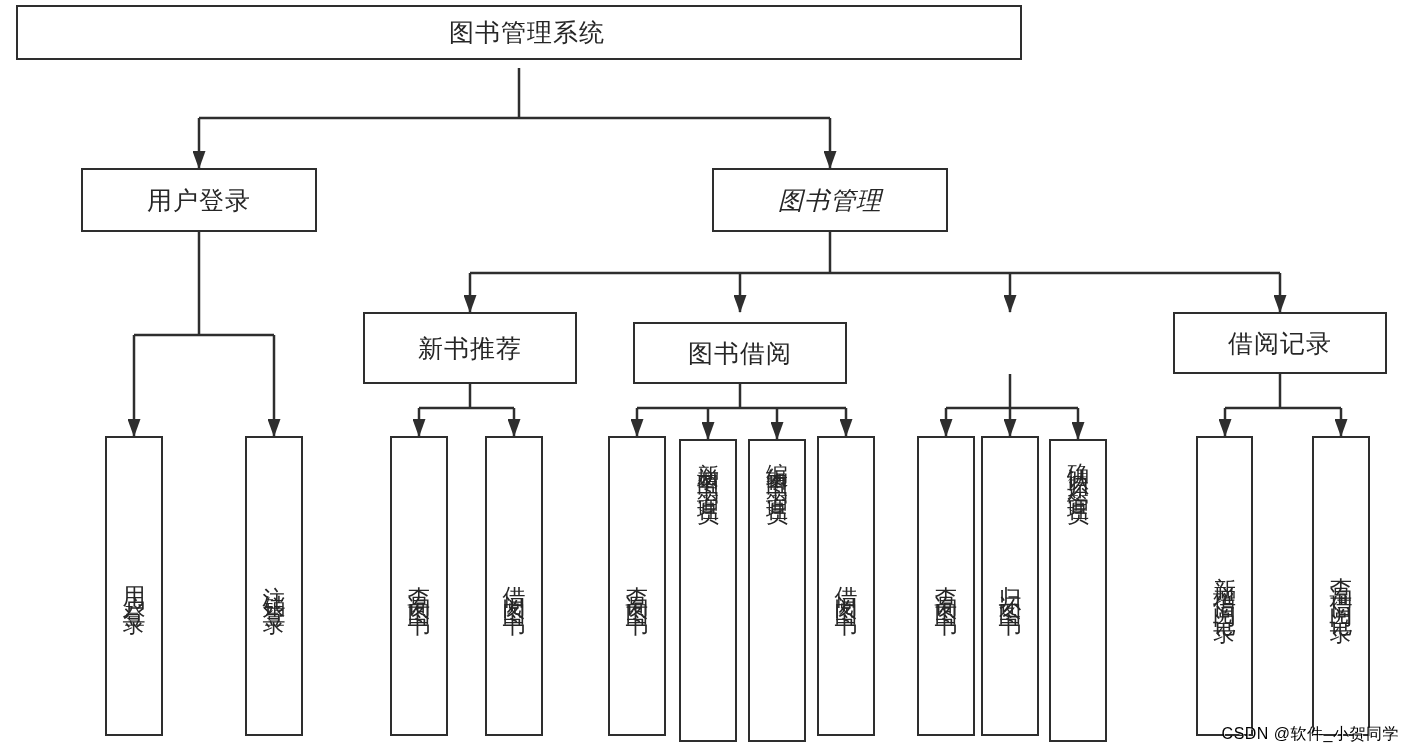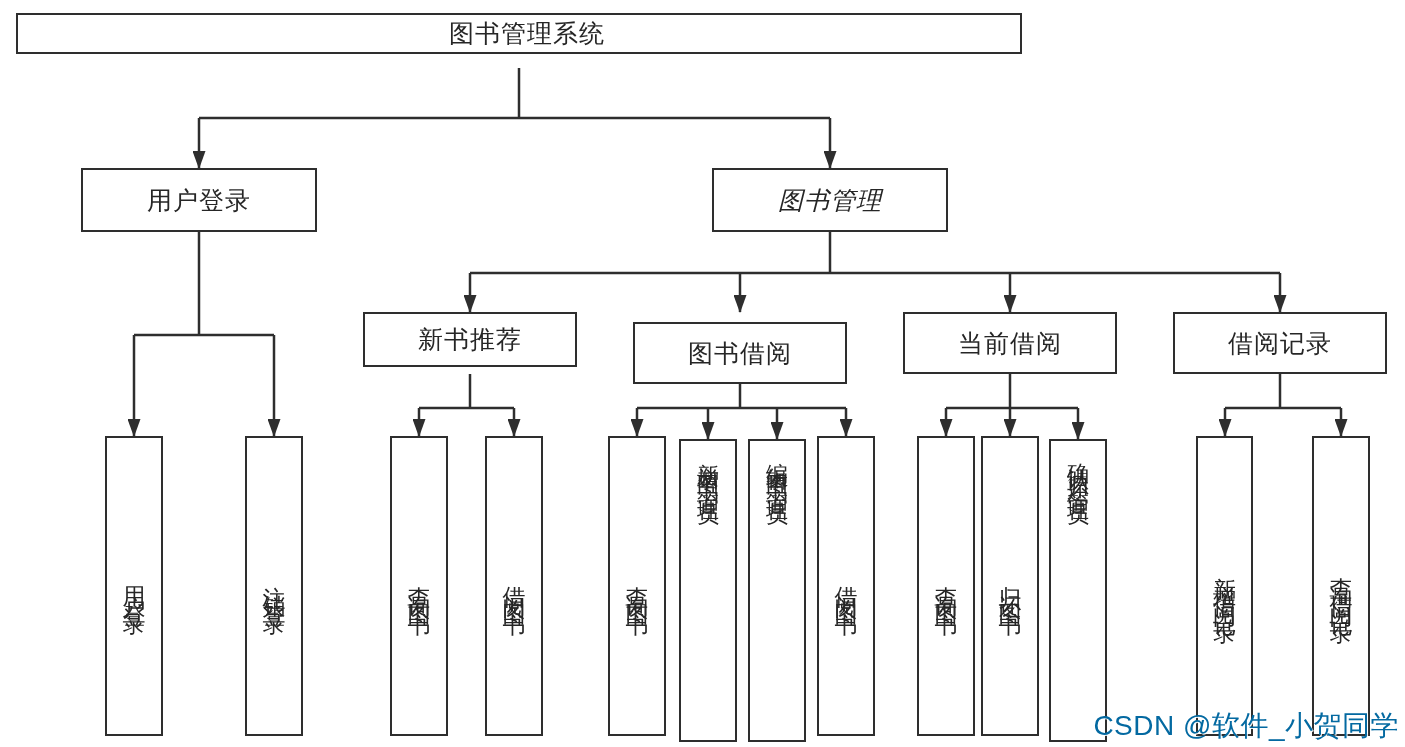--- a/index.html
+++ b/index.html
@@ -33,23 +33,23 @@
   .box-v.long {
     font-size:22px;
     letter-spacing:6px;
     justify-content:flex-start;
     padding-top:4px;
   }
   .watermark {
     position:absolute;
     right:6px; bottom:2px;
     z-index:5;
-    font-size:28px;
+    font-size:16px;
     letter-spacing:0.5px;
-    color:#0369a1;
+    color:#000000;
     text-shadow:1px 1px 0 rgba(255,255,255,0.9);
     white-space:nowrap;
   }
 </style>
 </head>
 <body>
 
 <div class="canvas">
 
   <svg class="edges" width="1405" height="747" viewBox="0 0 1405 747" xmlns="http://www.w3.org/2000/svg">
@@ -95,28 +95,27 @@
       <path d="M1010,408 V436" marker-end="url(#arw)"></path>
       <path d="M1078,408 V439" marker-end="url(#arw)"></path>
 
       <path d="M1280,374 V408"></path>
       <path d="M1225,408 H1341"></path>
       <path d="M1225,408 V436" marker-end="url(#arw)"></path>
       <path d="M1341,408 V436" marker-end="url(#arw)"></path>
     </g>
   </svg>
 
-  <div class="box box-h" style="left:16px; top:13px; width:1006px; height:41px;padding-left:16px;">图书管理系统</div>
+  <div class="box box-h" style="left:16px; top:5px; width:1006px; height:55px;padding-left:16px;">图书管理系统</div>
 
   <div class="box box-h" style="left:81px; top:168px; width:236px; height:64px;">用户登录</div>
   <div class="box box-h" style="left:712px; top:168px; width:236px; height:64px;font-style:italic;">图书管理</div>
 
-  <div class="box box-h" style="left:363px; top:312px; width:214px; height:55px;">新书推荐</div>
+  <div class="box box-h" style="left:363px; top:312px; width:214px; height:72px;">新书推荐</div>
   <div class="box box-h" style="left:633px; top:312px; width:214px; height:62px;margin-top:10px;">图书借阅</div>
-  <div class="box box-h" style="left:903px; top:312px; width:214px; height:62px;">当前借阅</div>
   <div class="box box-h" style="left:1173px; top:312px; width:214px; height:62px;">借阅记录</div>
 
   <div class="box box-v" style="left:105px; top:436px; width:58px; height:300px;">用户登录</div>
   <div class="box box-v" style="left:245px; top:436px; width:58px; height:300px;">注销登录</div>
 
   <div class="box box-v" style="left:390px; top:436px; width:58px; height:300px;">查询图书</div>
   <div class="box box-v" style="left:485px; top:436px; width:58px; height:300px;">借阅图书</div>
 
   <div class="box box-v" style="left:608px; top:436px; width:58px; height:300px;">查询图书</div>
   <div class="box box-v long" style="left:679px; top:439px; width:58px; height:303px;">新增图书（管理员）</div>

